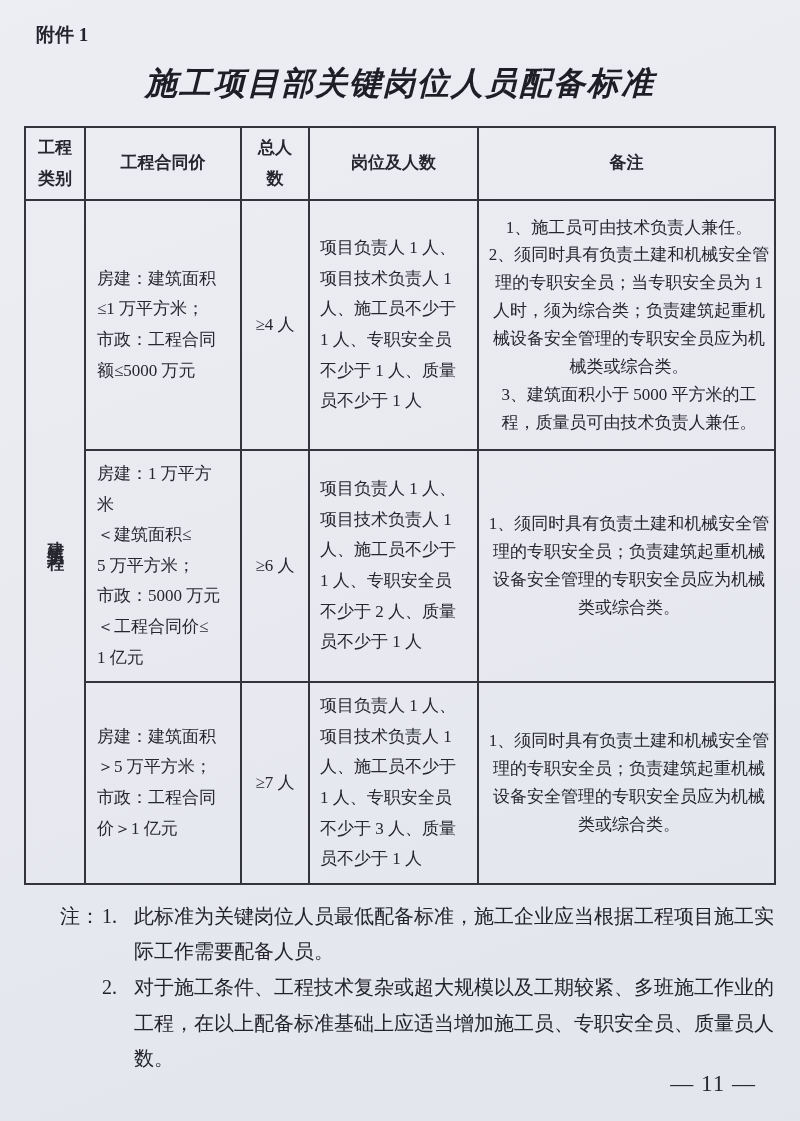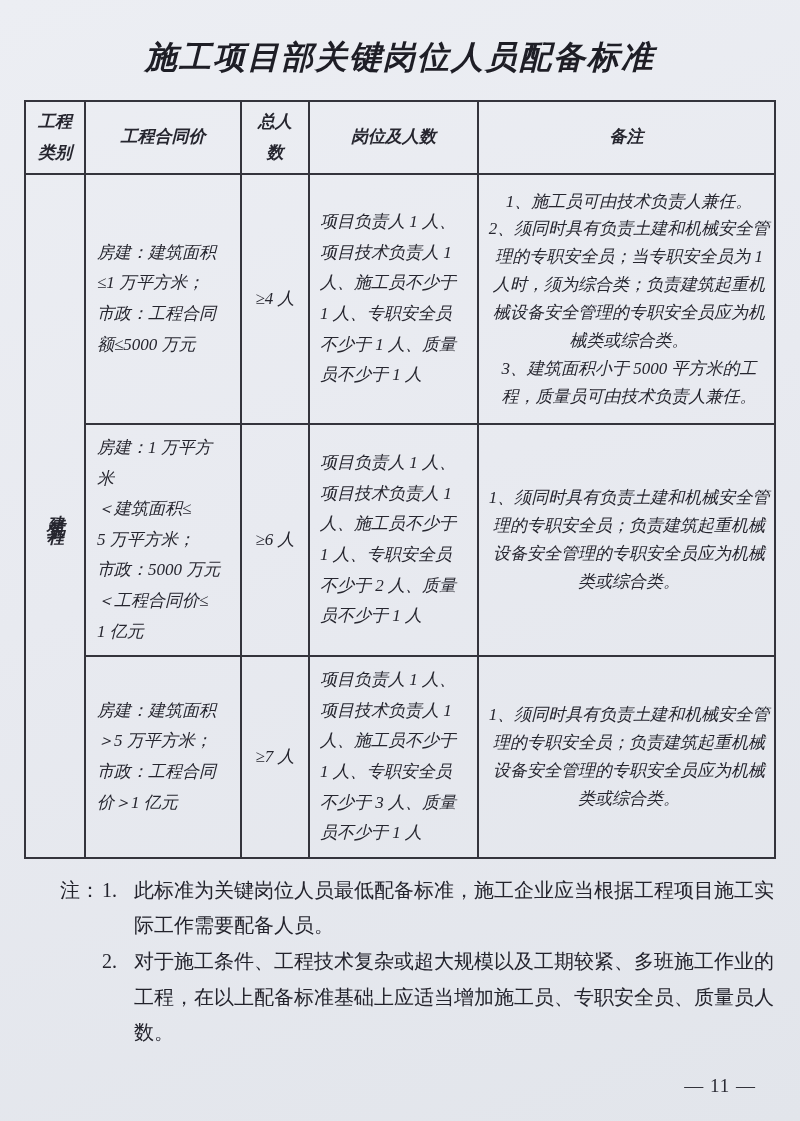--- a/index.html
+++ b/index.html
@@ -31,21 +31,20 @@
     letter-spacing: 2px;
     color: #1e1e26;
     font-style: italic;
   }
   table.main-table {
     border-collapse: collapse;
     table-layout: fixed;
     width: 750px;
     margin: 20px auto 0 auto;
     background: transparent;
-    font-style: italic;
   }
   .main-table col.c1 { width: 60px; }
   .main-table col.c2 { width: 156px; }
   .main-table col.c3 { width: 68px; }
   .main-table col.c4 { width: 169px; }
   .main-table col.c5 { width: 297px; }
   .main-table th, .main-table td {
     border: 2px solid #34343c;
     font-size: 17px;
     line-height: 1.8;
@@ -82,30 +81,31 @@
     color: #23232c;
   }
   .note-row { display: flex; align-items: flex-start; }
   .note-prefix { flex: 0 0 42px; white-space: nowrap; }
   .note-num { flex: 0 0 32px; white-space: nowrap; }
   .note-text { flex: 1 1 auto; }
   .page-number {
     position: absolute;
     right: 44px;
     bottom: 24px;
-    font-size: 19px;
+    font-size: 23px;
     letter-spacing: 1px;
     color: #2a2a33;
   }
 </style>
 </head>
 <body>
 
 <div class="page">
 
+  <div class="attachment-label">附件 1</div>
 
   <div class="doc-title">施工项目部关键岗位人员配备标准</div>
 
   <table class="main-table">
     <colgroup>
       <col class="c1">
         <col class="c2">
         <col class="c3">
         <col class="c4">
         <col class="c5">

